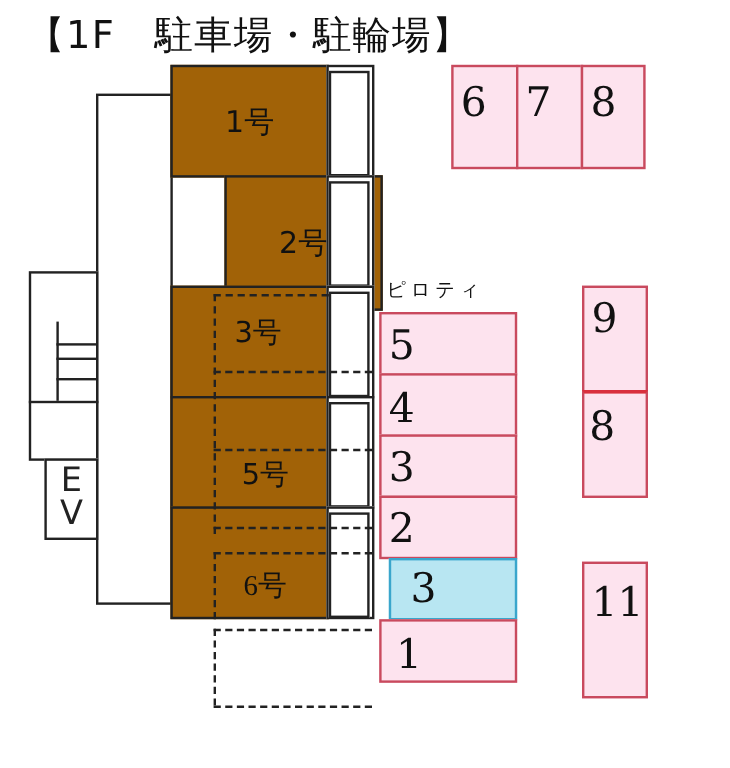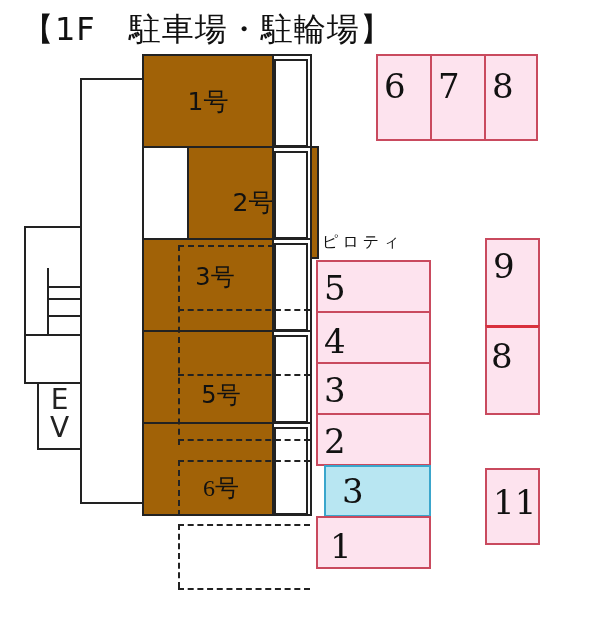--- a/index.html
+++ b/index.html
@@ -115,15 +115,15 @@
     <span style="left:12px; top:8px;">1</span>
   </div>
 
 <div class="abs pink" style="left:485px; top:238px; width:55px; height:90px;">
     <span style="left:6px; top:6px;">9</span>
   </div>
 <div class="abs pink" style="left:485px; top:325px; width:55px; height:90px; border-top:3px solid #d9303d;">
     <span style="left:4px; top:8px;">8</span>
   </div>
 
-<div class="abs pink" style="left:485px; top:468px; width:55px; height:77px;text-align:right;">
+<div class="abs pink" style="left:485px; top:468px; width:55px; height:114px;text-align:right;">
     <span style="left:6px; top:12px;">11</span>
   </div>
 
 </body></html>

